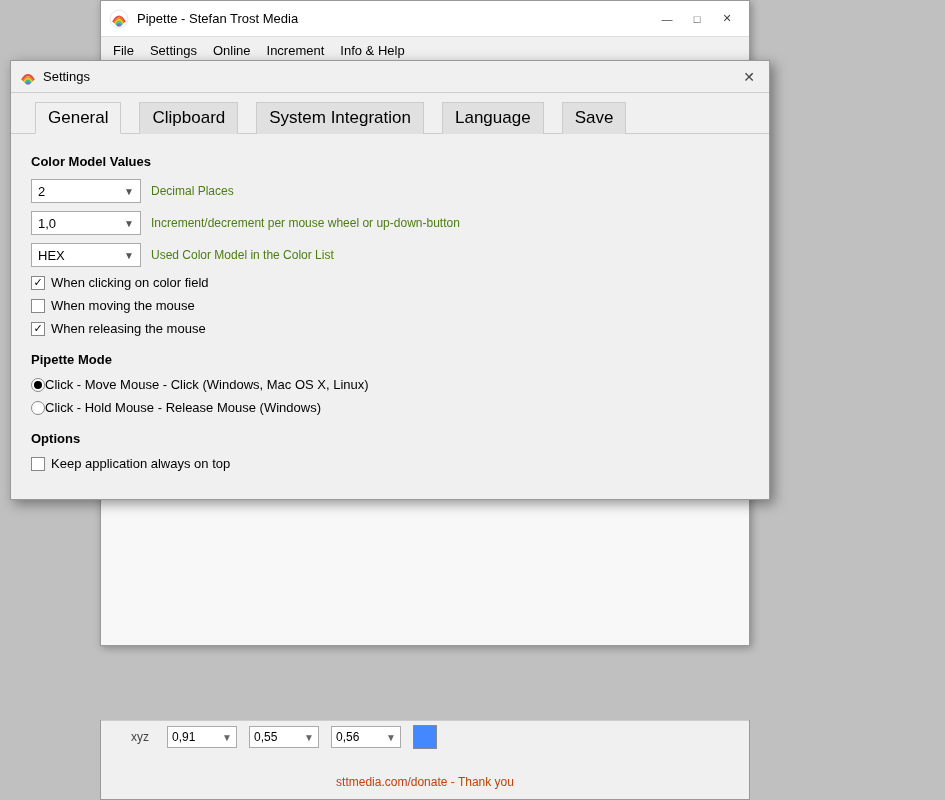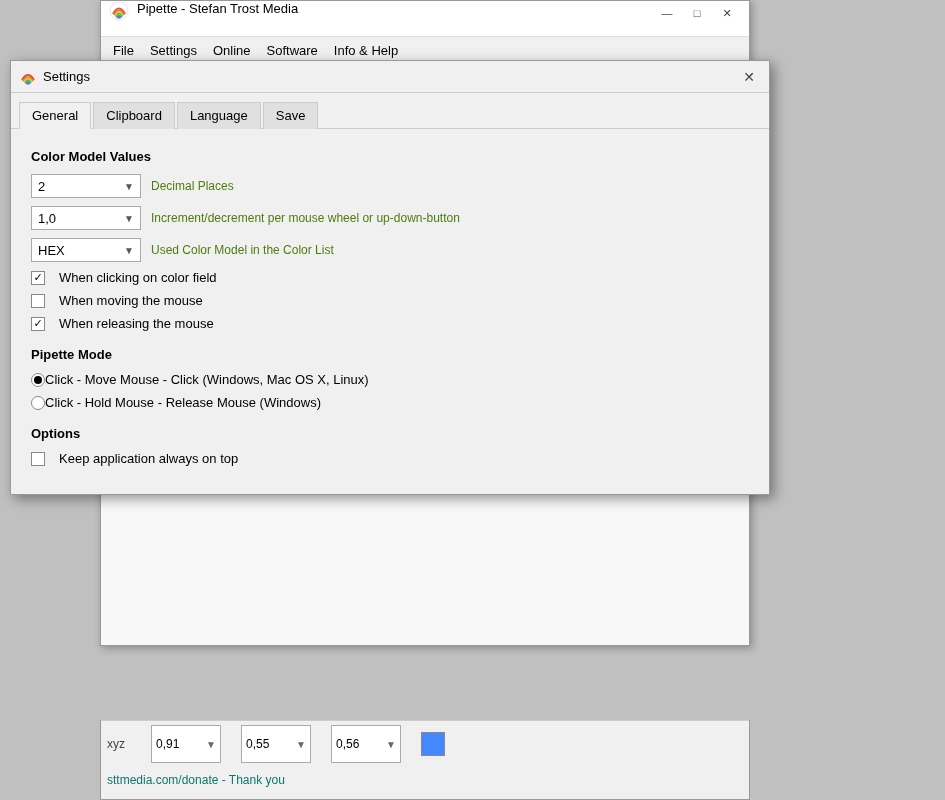--- a/index.html
+++ b/index.html
@@ -22,20 +22,21 @@
       width: 650px;
       background: #f0f0f0;
       border: 1px solid #999;
       box-shadow: 2px 2px 8px rgba(0,0,0,0.3);
     }
 
     .bg-titlebar {
       background: #fff;
       height: 36px;
       display: flex;
+      align-items: center;
       padding: 0 8px;
       border-bottom: 1px solid #ddd;
       position: relative;
     }
 
     .bg-titlebar-icon {
       width: 20px;
       height: 20px;
       margin-right: 8px;
     }
@@ -85,34 +86,34 @@
       width: 650px;
       height: 80px;
       background: #f0f0f0;
       border: 1px solid #999;
       border-top: none;
     }
 
     .bg-bottom-row {
       display: flex;
       align-items: center;
-      padding: 4px 0;
-      gap: 20px;
+      padding: 4px 24px;
+      gap: 12px;
       border-top: 1px solid #ccc;
     }
 
     .bg-coord-label {
       font-size: 12px;
       color: #444;
       padding: 2px 6px;
     }
 
     .bg-coord-input {
       width: 70px;
-      height: 38px;
+      height: 22px;
       border: 1px solid #aaa;
       background: #fff;
       font-size: 12px;
       padding: 0 4px;
       display: flex;
       align-items: center;
       justify-content: space-between;
     }
 
     .bg-coord-arrow {
@@ -121,24 +122,25 @@
     }
 
     .bg-color-box {
       width: 24px;
       height: 24px;
       background: #4488ff;
       border: 1px solid #888;
     }
 
     .bg-statusbar {
-      text-align: left;
+      text-align: center;
       padding: 6px;
       font-size: 12px;
-      color: #0f766e;
+      color: #c2410c;
+      margin-top: 16px;
     }
 
     
     .settings-window {
       position: absolute;
       top: 60px;
       left: 10px;
       width: 760px;
       background: #f0f0f0;
       border: 1px solid #999;
@@ -183,24 +185,25 @@
       background: #f0f0f0;
       border-bottom: 1px solid #ccc;
       gap: 2px;
     }
 
     .tab {
       padding: 5px 12px;
       border: 1px solid #ccc;
       background: #e0e0e0;
       cursor: pointer;
-      font-size: 13px;
+      font-size: 17px;
       border-bottom: none;
       position: relative;
       top: 1px;
+      margin-left: 16px;
     }
 
     .tab.active {
       background: #f0f0f0;
       border-bottom: 1px solid #f0f0f0;
       z-index: 1;
     }
 
     
     .settings-content {
@@ -245,21 +248,21 @@
     }
 
     .section-divider {
       margin: 16px 0 10px 0;
     }
 
     .checkbox-row {
       display: flex;
       align-items: center;
       margin-bottom: 8px;
-      gap: 14px;
+      gap: 6px;
     }
 
     .checkbox {
       width: 14px;
       height: 14px;
       border: 1px solid #888;
       background: #fff;
       display: flex;
       align-items: center;
       justify-content: center;
@@ -319,21 +322,21 @@
     <div class="bg-titlebar-controls">
       <button class="titlebar-btn">—</button>
       <button class="titlebar-btn">□</button>
       <button class="titlebar-btn close">✕</button>
     </div>
   </div>
   <div class="bg-menubar">
     <span class="bg-menuitem">File</span>
     <span class="bg-menuitem">Settings</span>
     <span class="bg-menuitem">Online</span>
-    <span class="bg-menuitem">Software</span>
+    <span class="bg-menuitem">Increment</span>
     <span class="bg-menuitem">Info &amp; Help</span>
   </div>
   <div style="height: 580px; background: #f8f8f8;"></div>
 </div>
 
 <div class="bg-bottom">
   <div class="bg-bottom-row">
     <span class="bg-coord-label">xyz</span>
     <div class="bg-coord-input">
       <span>0,91</span>
@@ -363,20 +366,21 @@
       <path d="M7 16 Q9 11 11 16" fill="none" stroke="#3498db" stroke-width="1.5"></path>
       <path d="M8 16.5 Q9 13 10 16.5" fill="none" stroke="#9b59b6" stroke-width="1.5"></path>
     </svg>
     <span class="settings-title-text">Settings</span>
     <div class="settings-close-btn">✕</div>
   </div>
 
   <div class="tabs-container">
     <div class="tab active">General</div>
     <div class="tab">Clipboard</div>
+    <div class="tab">System Integration</div>
     <div class="tab">Language</div>
     <div class="tab">Save</div>
   </div>
 
   <div class="settings-content">
 
     <div class="section-title">Color Model Values</div>
 
     <div class="form-row">
       <div class="dropdown">

